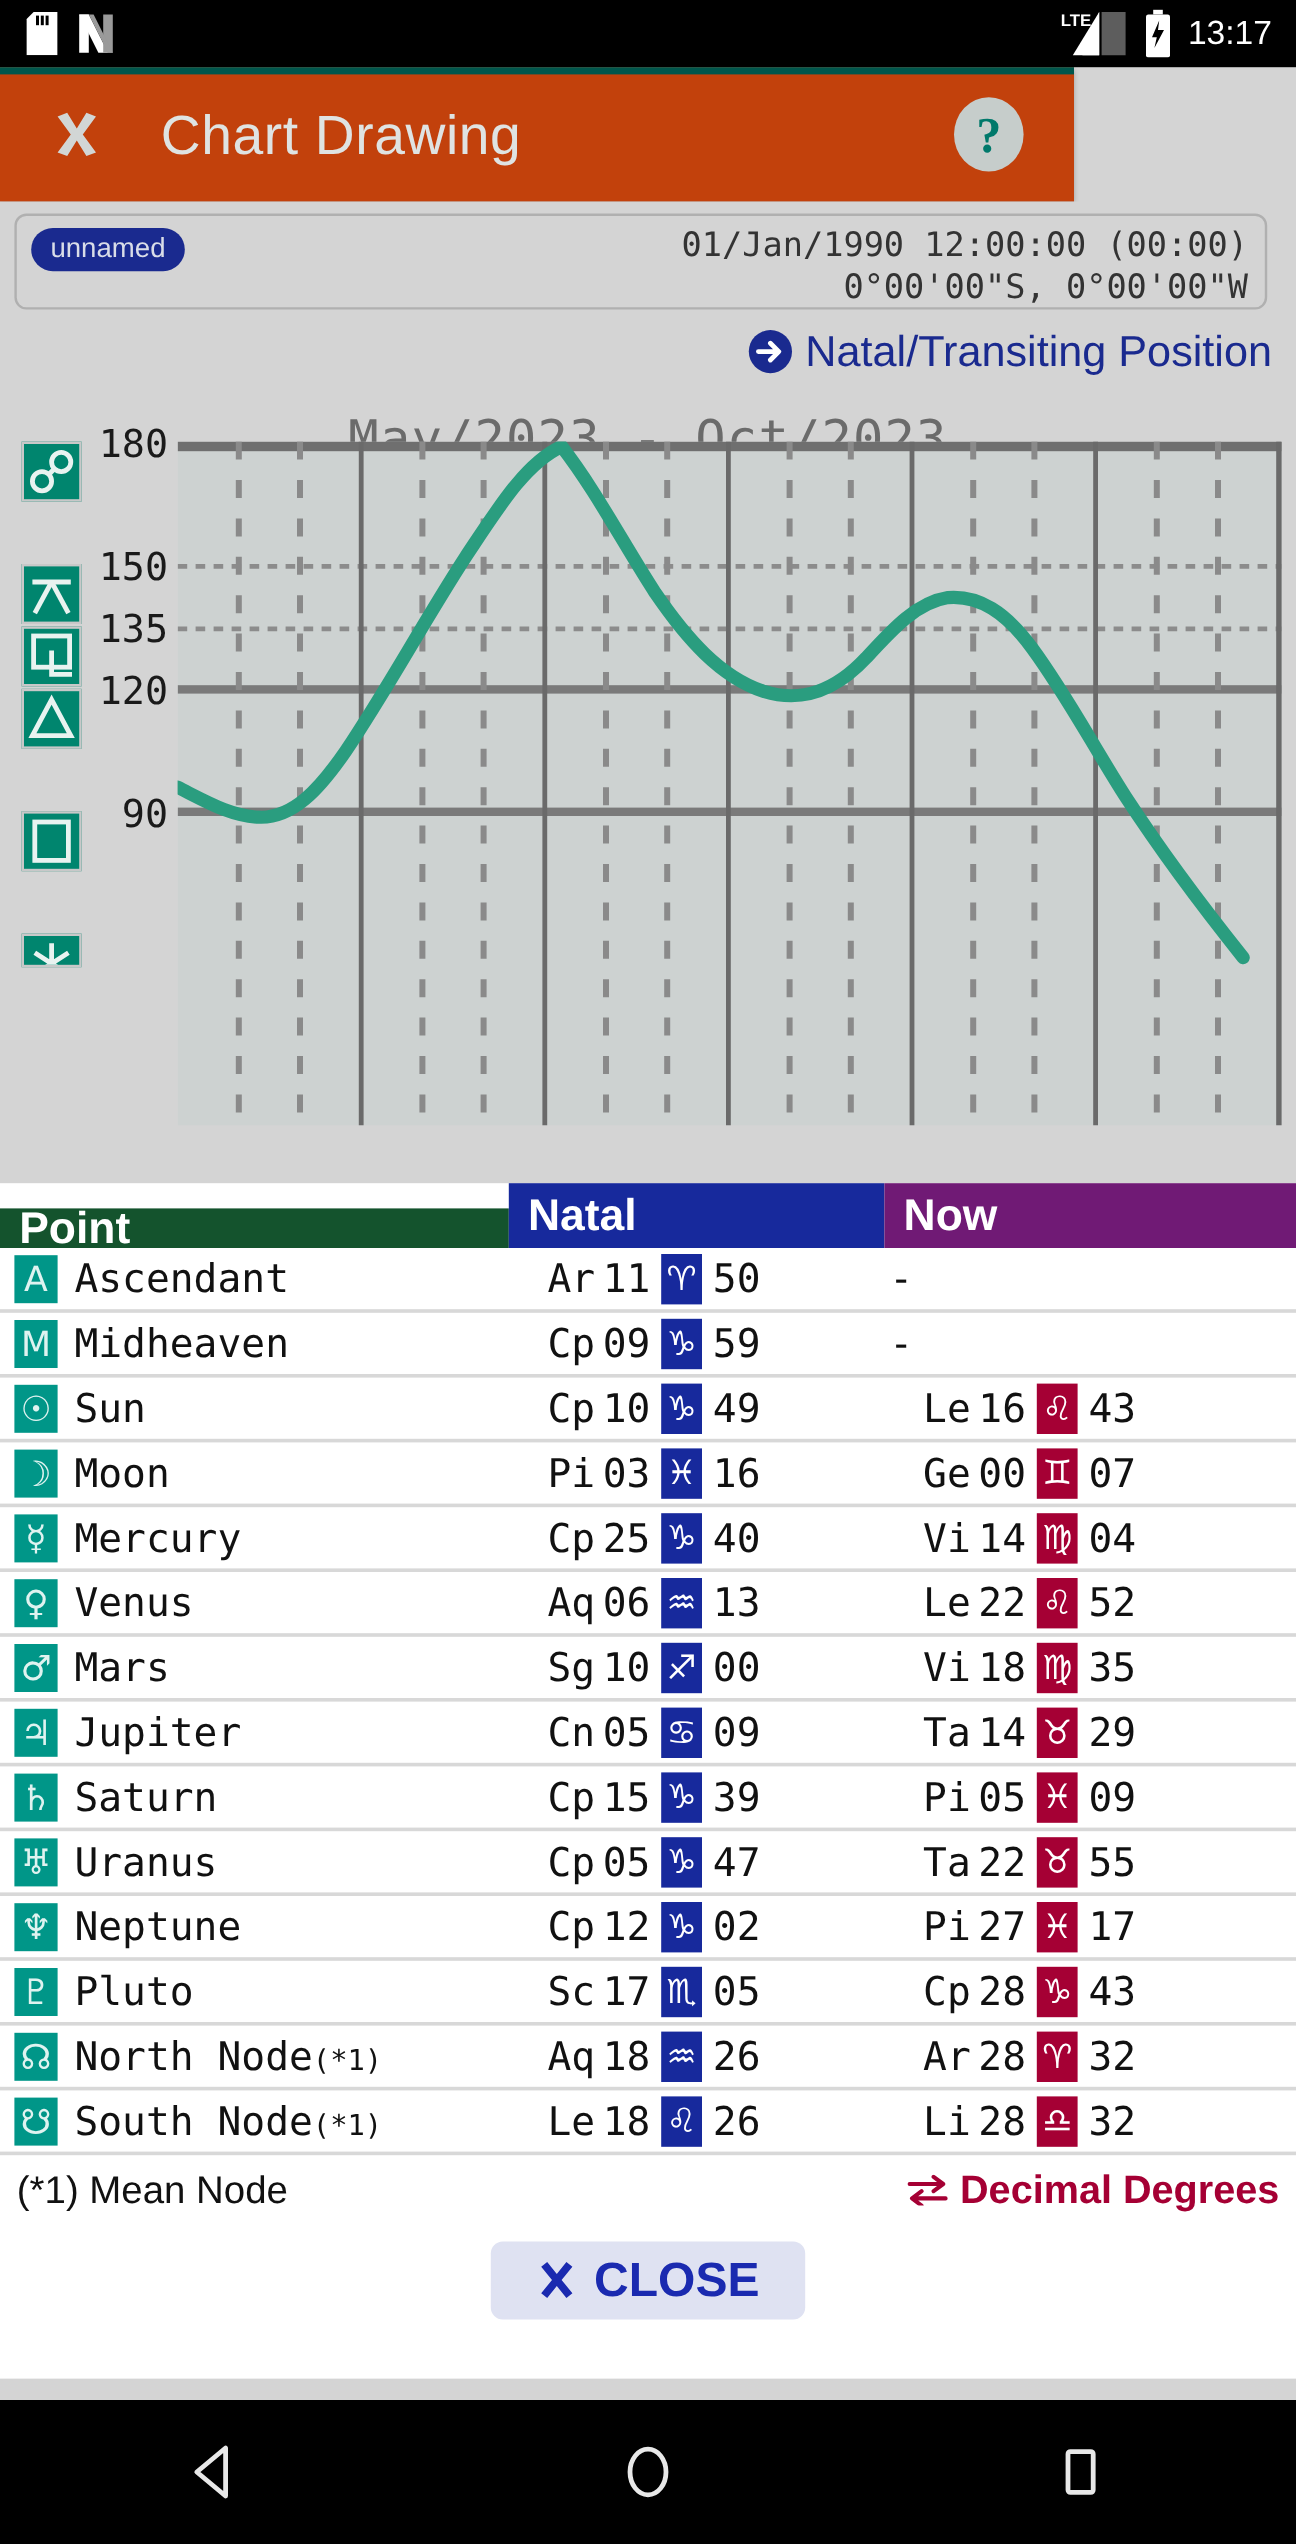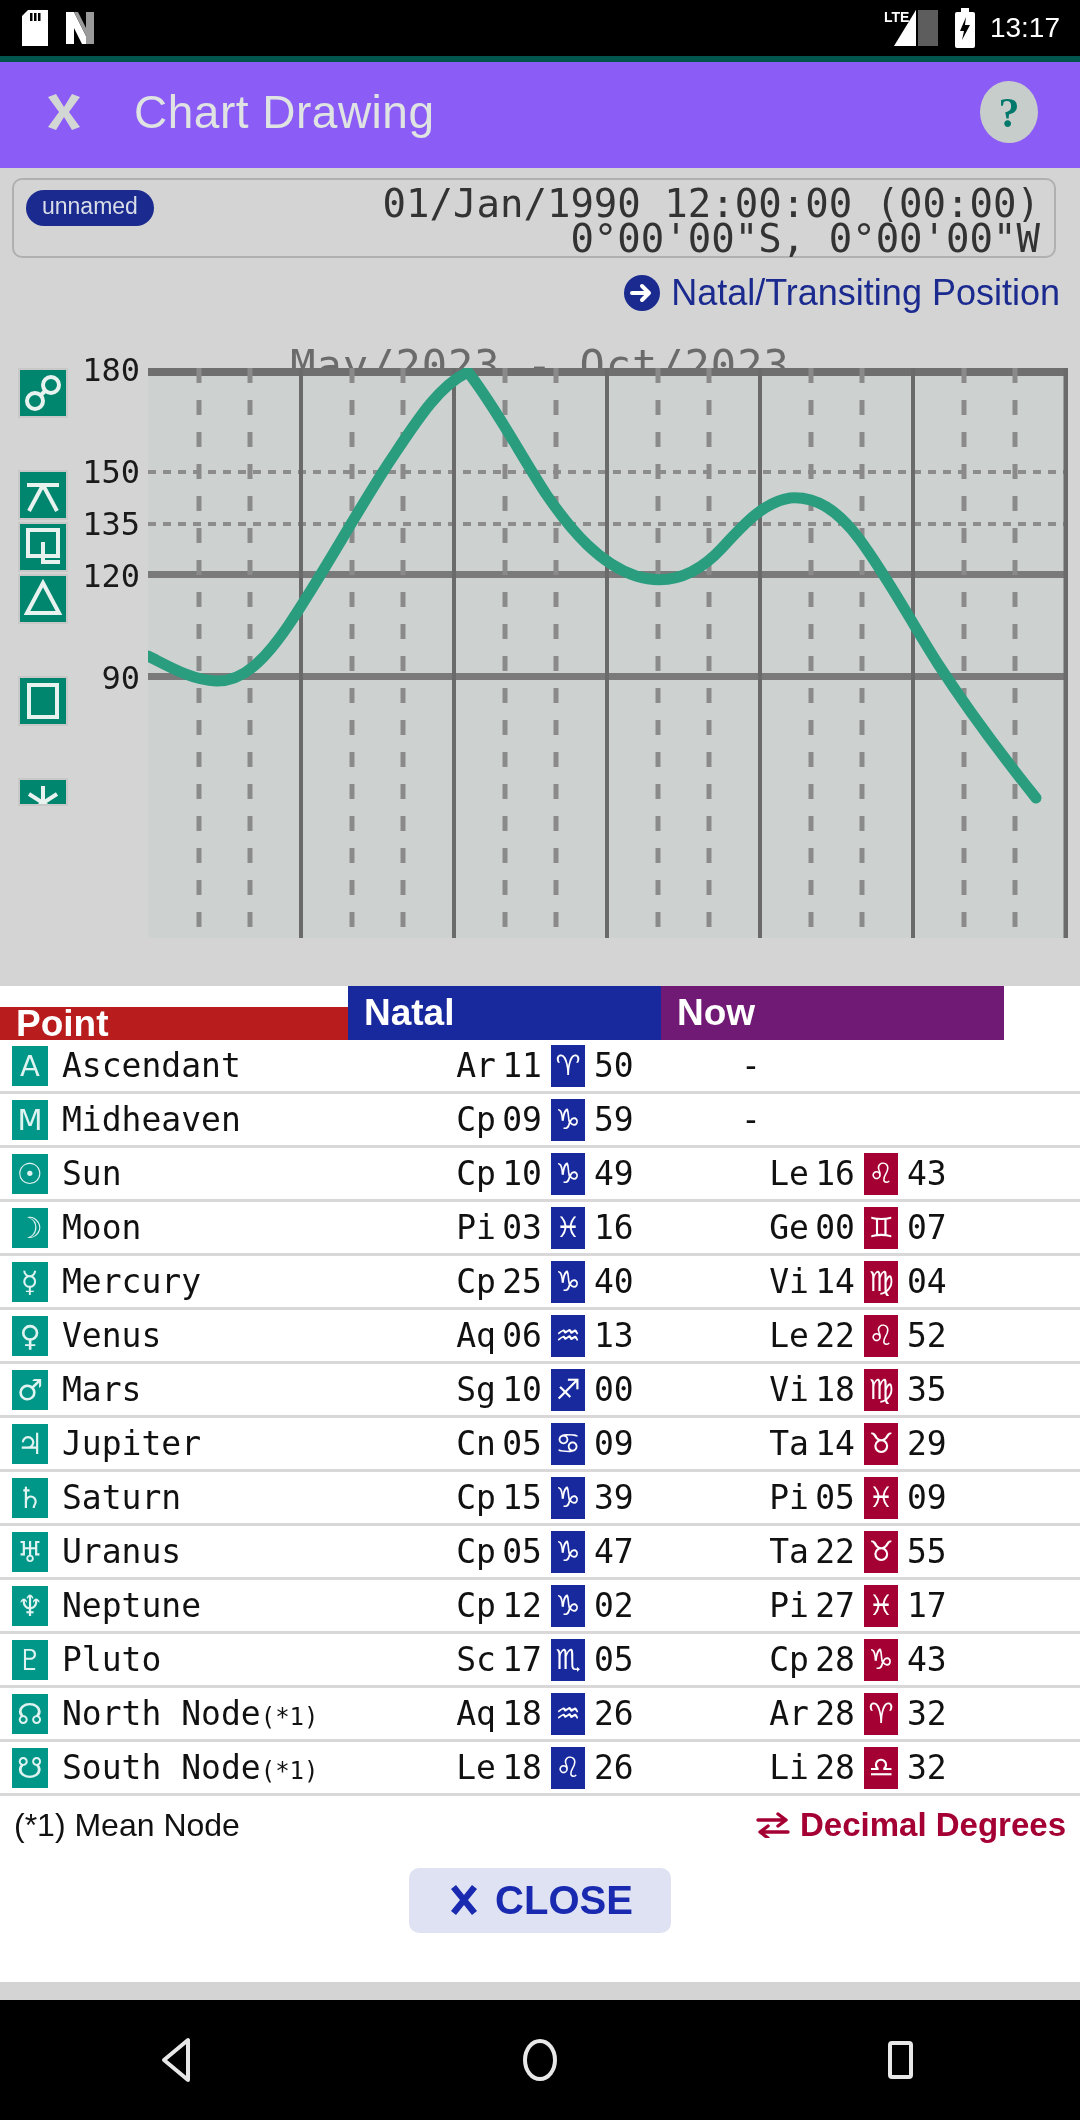--- a/index.html
+++ b/index.html
@@ -16,22 +16,22 @@
     position:absolute;top:0;left:0;width:1080px;height:56px;background:#000;
     display:flex;align-items:center;
   }
   .sb-left{display:flex;align-items:center;gap:14px;padding-left:22px;}
   .sb-right{margin-left:auto;display:flex;align-items:center;gap:12px;padding-right:20px;}
   .sb-clock{color:#fff;font-size:28px;font-family:"Liberation Sans",sans-serif;letter-spacing:0px;}
   .icn{display:block;}
 
   
   .appbar{
-    position:absolute;top:56px;left:0;width:1080px;height:112px;
-    background:#8b5cf6;display:flex;align-items:center;
+    position:absolute;top:56px;left:0;width:895px;height:112px;
+    background:#c2410c;display:flex;align-items:center;
     box-shadow:0 2px 4px rgba(0,0,0,.25);
   }
   .appbar .shade{position:absolute;top:0;left:0;right:0;height:6px;background:#00564c;}
   .close-x{margin-left:36px;width:56px;height:56px;display:flex;align-items:center;justify-content:center;}
   .appbar-title{
     color:#dfe3e2;font-size:46px;margin-left:42px;
     font-family:"Liberation Sans",sans-serif;letter-spacing:.5px;
   }
   .help-btn{margin-left:auto;margin-right:38px;width:66px;height:66px;}
 
@@ -42,21 +42,21 @@
     border:2px solid #b0b0b0;border-radius:10px;box-sizing:border-box;background:#d4d4d4;
   }
   .badge-unnamed{
     position:absolute;left:12px;top:10px;
     background:#1a2a8f;color:#d9dde8;border-radius:22px;
     padding:3px 16px 6px;font-size:23px;
     font-family:"Liberation Sans",sans-serif;
   }
   .info-lines{
     position:absolute;right:14px;top:6px;text-align:right;
-    font-family:"DejaVu Sans Mono",monospace;font-size:39px;color:#333;line-height:35px;
+    font-family:"DejaVu Sans Mono",monospace;font-size:28px;color:#333;line-height:35px;
   }
   .natal-link{
     position:absolute;right:20px;top:104px;display:flex;align-items:center;gap:10px;
     color:#1a2a8f;font-size:36px;font-family:"Liberation Sans",sans-serif;
   }
 
   
   .chartwrap{position:absolute;top:346px;left:0;width:1080px;height:640px;background:#d4d4d4;overflow:hidden;}
   .chart-title{
     position:absolute;top:-5px;left:0;width:1080px;text-align:center;
@@ -71,21 +71,21 @@
     font-family:"DejaVu Sans Mono",monospace;font-size:32px;color:#1a1a1a;}
   .ylab{position:absolute;right:0;}
   .plotbox{position:absolute;left:148px;top:22px;width:920px;height:570px;}
   .svgchart{display:block;}
 
   
   .tablewrap{position:absolute;top:986px;left:0;width:1080px;background:#fff;}
   .thead{display:flex;height:54px;}
   .th{display:flex;align-items:center;color:#fff;
       font-family:"Liberation Sans",sans-serif;font-size:37px;font-weight:bold;padding-left:16px;box-sizing:border-box;}
-  .th-point{width:348px;background:#b91c1c;margin-top:21px;}
+  .th-point{width:424px;background:#14532d;margin-top:21px;}
   .th-natal{width:313px;background:#17299c;}
   .th-now{width:343px;background:#701a75;}
 
   .trow{display:flex;align-items:center;height:54px;border-bottom:3px solid #d8d8d8;box-sizing:border-box;}
   .cell-point{width:424px;display:flex;align-items:center;padding-left:12px;box-sizing:border-box;}
   .pt-icon{
     width:36px;height:40px;background:#009688;color:#dff3f0;
     display:flex;align-items:center;justify-content:center;
     font-size:29px;font-family:"DejaVu Sans",sans-serif;flex:0 0 auto;
   }

